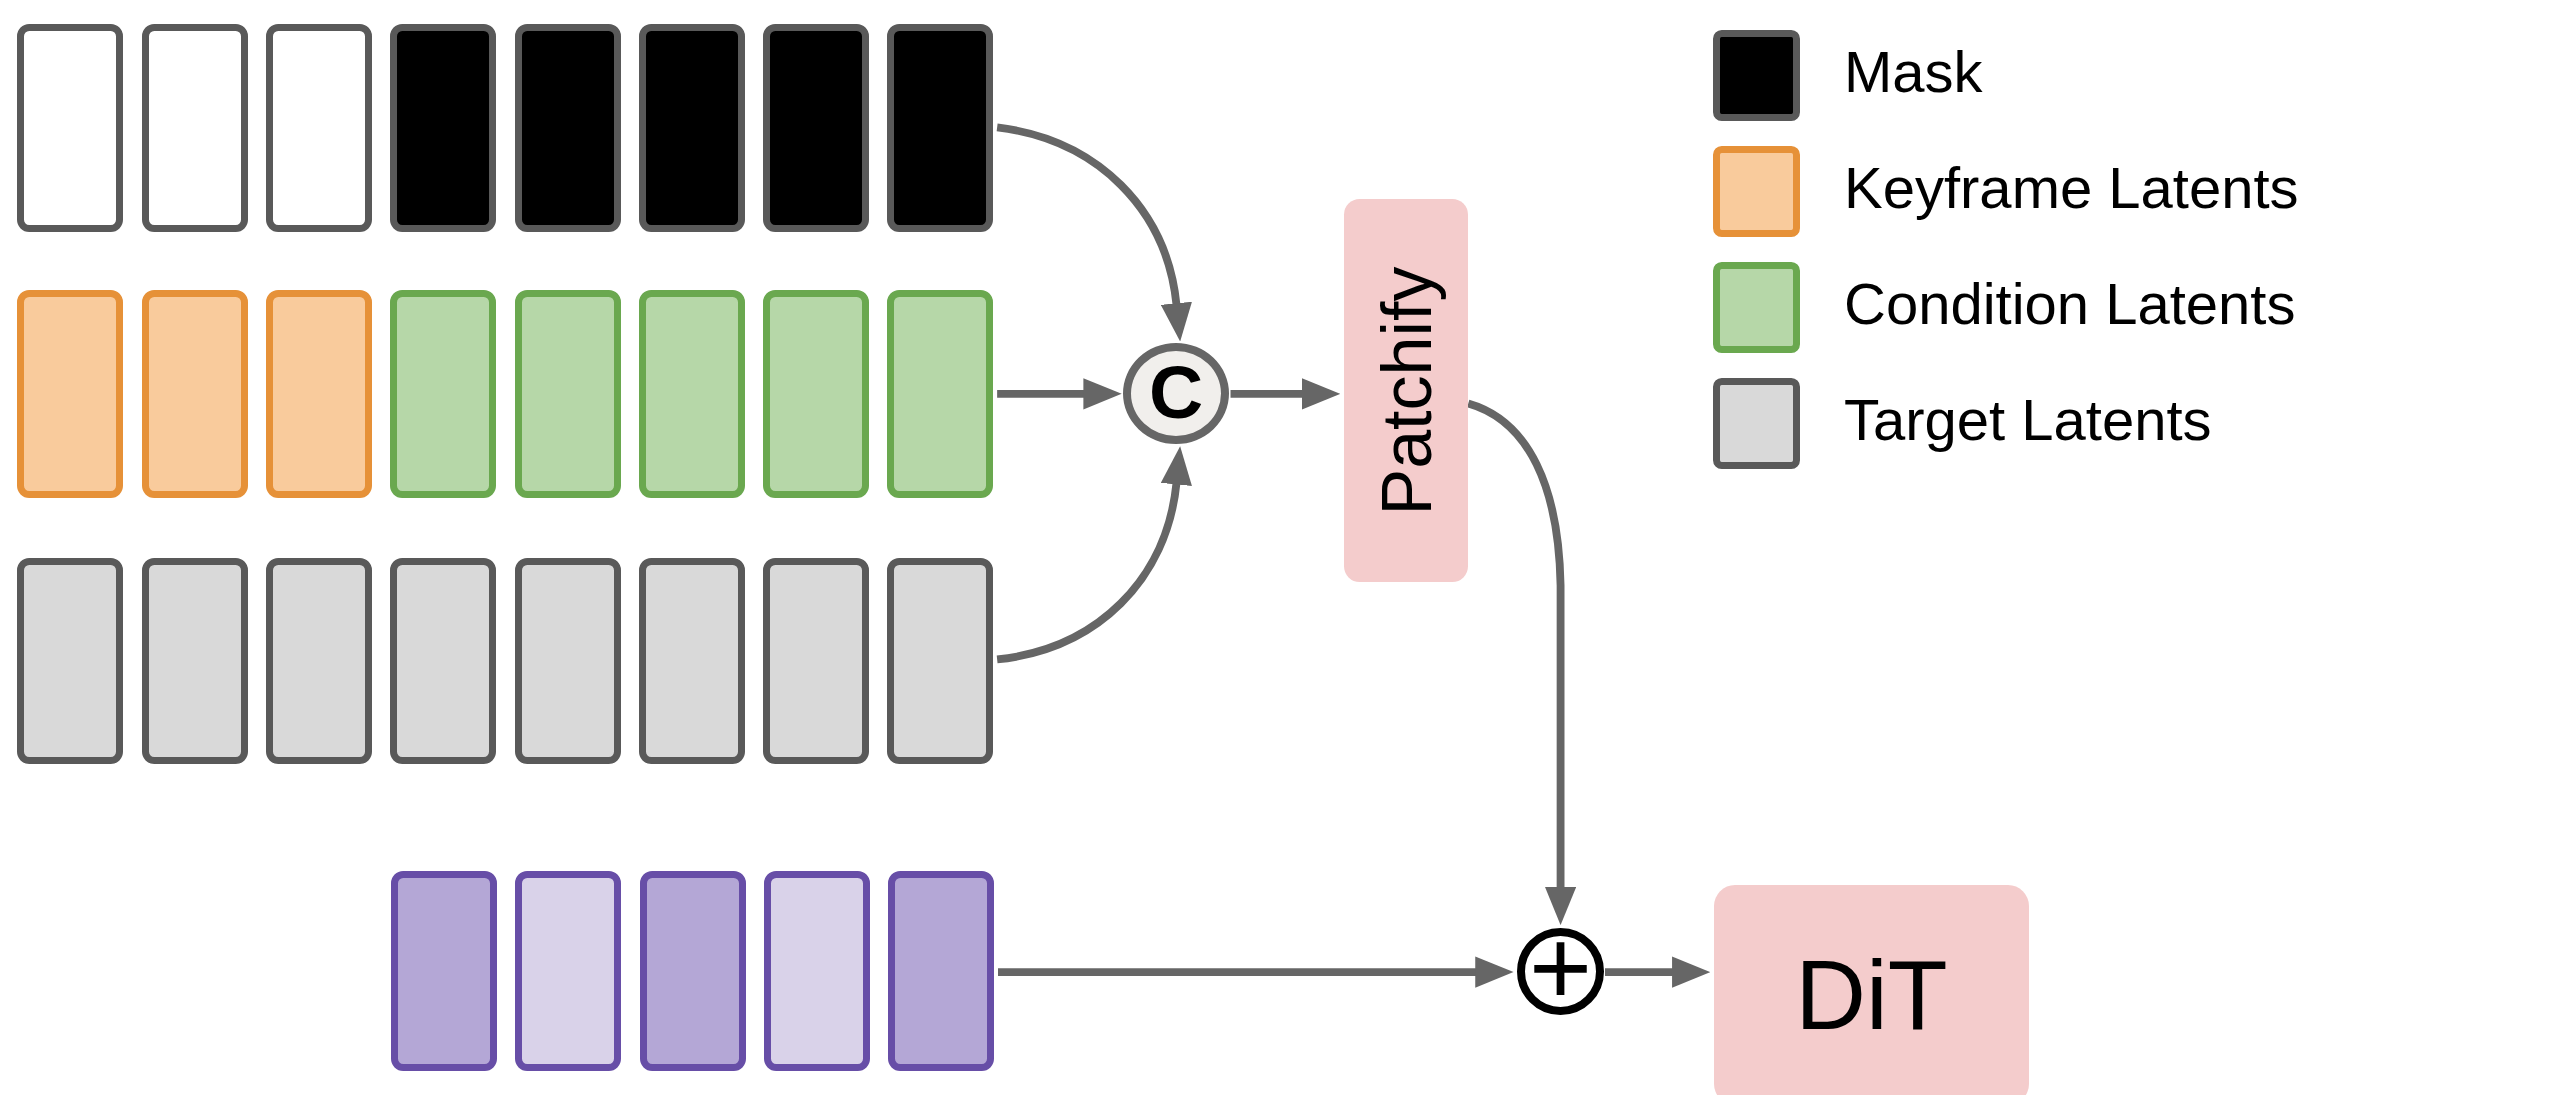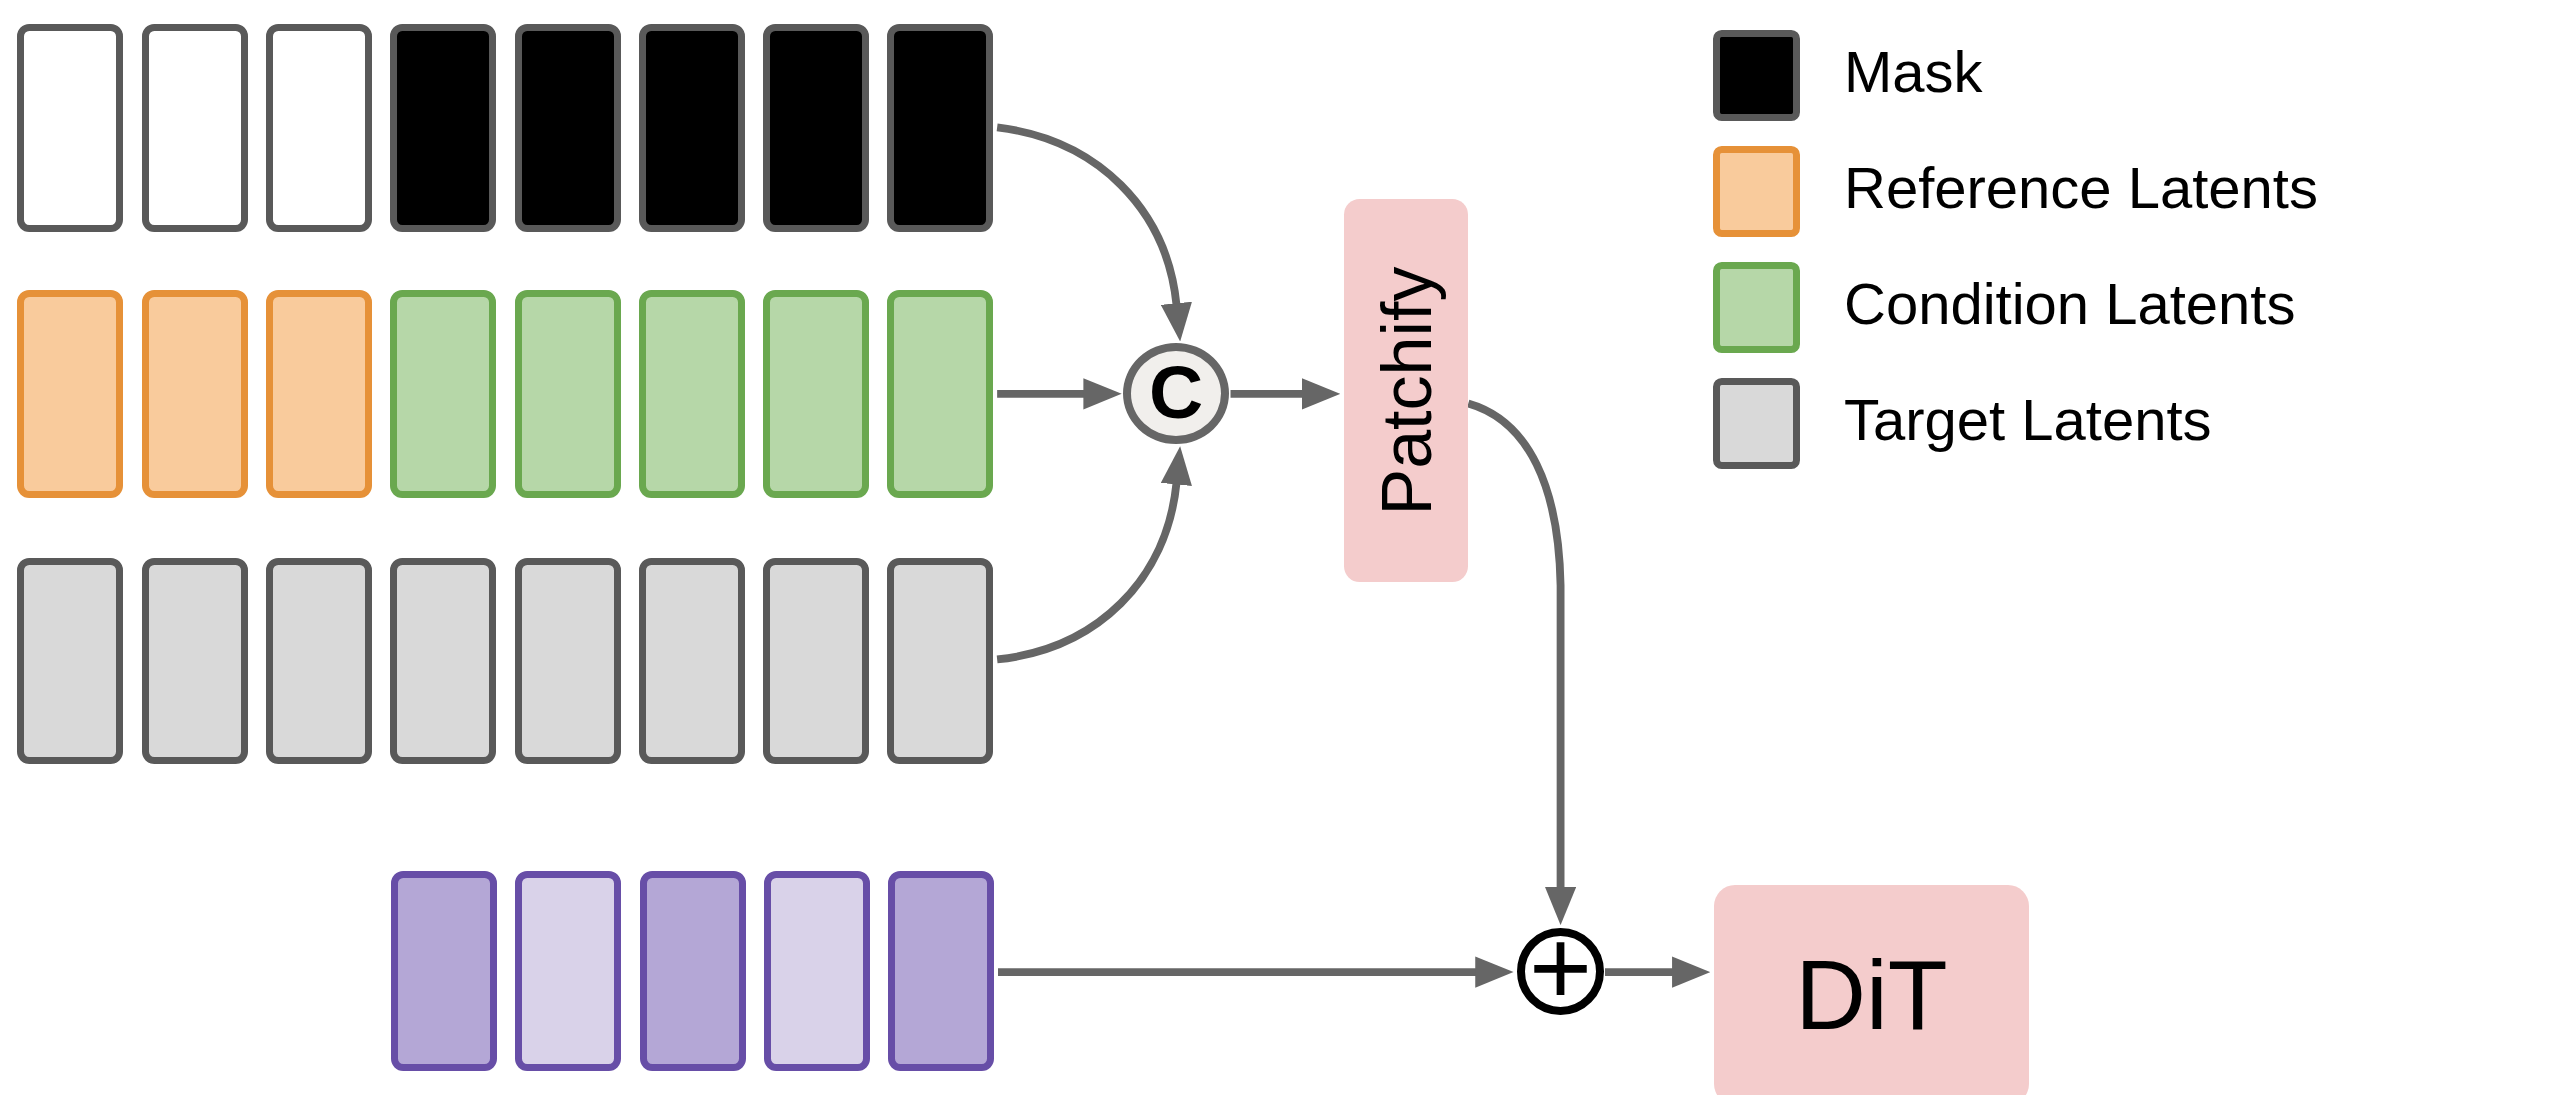--- a/index.html
+++ b/index.html
@@ -157,21 +157,21 @@
     <span class="dit-label">DiT</span>
   </div>
 
   <div class="legend">
     <div class="legend-item">
       <div class="legend-swatch" style="background: rgb(0, 0, 0); border-color: rgb(89, 89, 89);"></div>
       <div class="legend-label">Mask</div>
     </div>
     <div class="legend-item">
       <div class="legend-swatch" style="background: rgb(249, 203, 156); border-color: rgb(230, 145, 56);"></div>
-      <div class="legend-label">Reference Latents</div>
+      <div class="legend-label">Keyframe Latents</div>
     </div>
     <div class="legend-item">
       <div class="legend-swatch" style="background: rgb(182, 215, 168); border-color: rgb(106, 168, 79);"></div>
       <div class="legend-label">Condition Latents</div>
     </div>
     <div class="legend-item">
       <div class="legend-swatch" style="background: rgb(217, 217, 217); border-color: rgb(89, 89, 89);"></div>
       <div class="legend-label">Target Latents</div>
     </div>
   </div>

